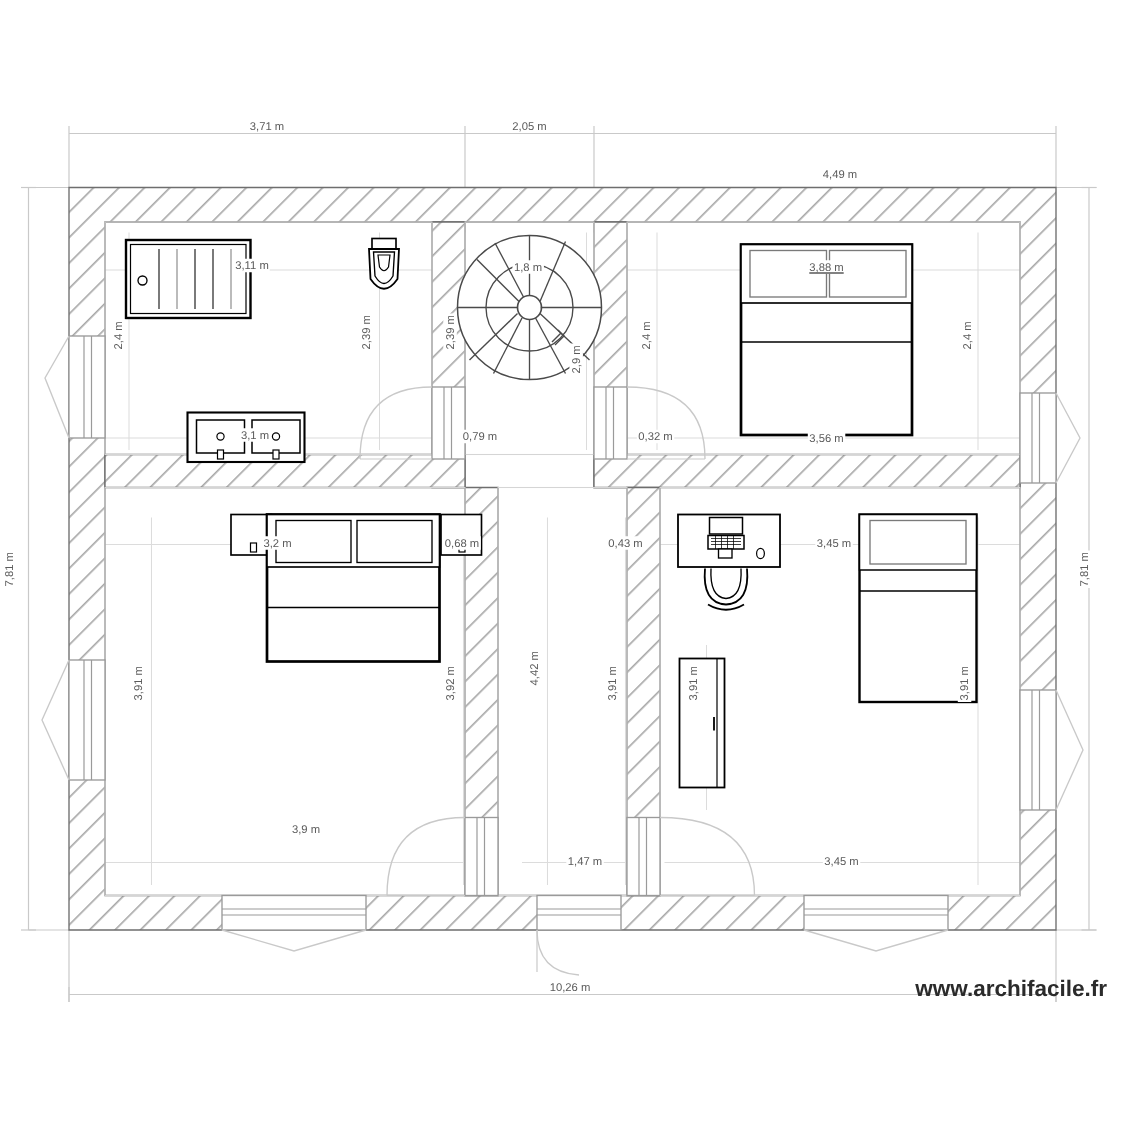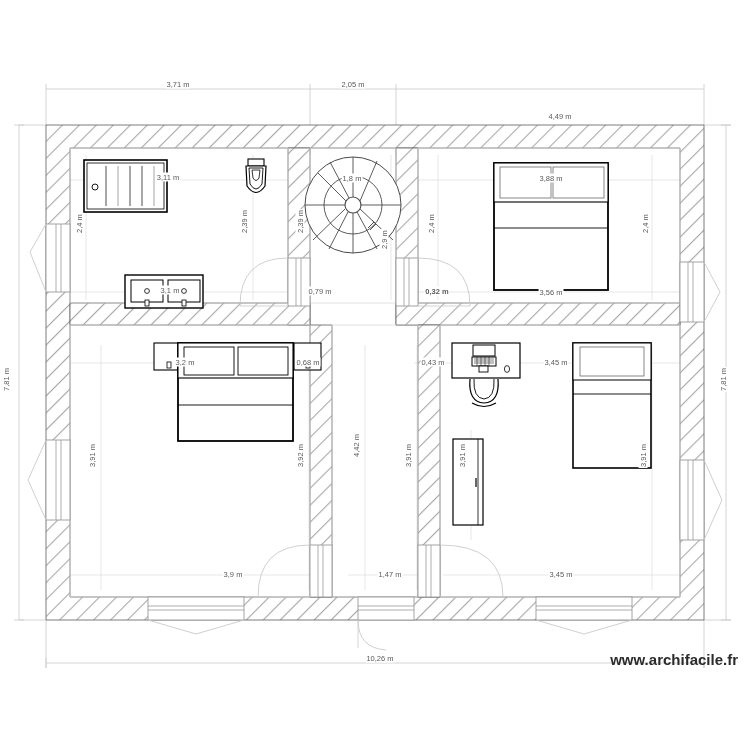--- a/index.html
+++ b/index.html
@@ -351,32 +351,32 @@
     <div class="dimlabel vert" style="left: 731px; top: 392px; transform: translate(-50%, 0px) rotate(-90deg);">7,81 m</div>
     <div class="dimlabel" style="left: 168px; top: 177px; transform: translate(-50%, -50%);">3,11 m</div>
     <div class="dimlabel vert" style="left: 85px; top: 234px; transform: translate(-50%, 0px) rotate(-90deg);">2,4 m</div>
     <div class="dimlabel vert" style="left: 252px; top: 234px; transform: translate(-50%, 0px) rotate(-90deg);">2,39 m</div>
     <div class="dimlabel vert" style="left: 308px; top: 234px; transform: translate(-50%, 0px) rotate(-90deg);">2,39 m</div>
     <div class="dimlabel" style="left: 352px; top: 178px; transform: translate(-50%, -50%);">1,8 m</div>
     <div class="dimlabel vert" style="left: 390px; top: 250px; transform: translate(-50%, 0px) rotate(-90deg);">2,9 m</div>
     <div class="dimlabel" style="left: 170px; top: 290px; transform: translate(-50%, -50%);">3,1 m</div>
     <div class="dimlabel" style="left: 320px; top: 291px; transform: translate(-50%, -50%);">0,79 m</div>
     <div class="dimlabel vert" style="left: 437px; top: 234px; transform: translate(-50%, 0px) rotate(-90deg);">2,4 m</div>
-    <div class="dimlabel" style="left: 437px; top: 291px; transform: translate(-50%, -50%); font-weight: bold;">0,32 m</div>
-    <div class="dimlabel" style="left: 551px; top: 178px; transform: translate(-50%, -50%);">3,88 m</div>
+    <div class="dimlabel" style="left: 437px; top: 291px; transform: translate(-50%, -50%);">0,32 m</div>
+    <div class="dimlabel" style="left: 551px; top: 178px; transform: translate(-50%, -50%); text-decoration: underline;">3,88 m</div>
     <div class="dimlabel" style="left: 551px; top: 292px; transform: translate(-50%, -50%); text-align: right;">3,56 m</div>
     <div class="dimlabel vert" style="left: 651px; top: 234px; transform: translate(-50%, 0px) rotate(-90deg);">2,4 m</div>
     <div class="dimlabel" style="left: 185px; top: 362px; transform: translate(-50%, -50%);">3,2 m</div>
     <div class="dimlabel" style="left: 308px; top: 362px; transform: translate(-50%, -50%);">0,68 m</div>
     <div class="dimlabel vert" style="left: 100px; top: 468px; transform: translate(-50%, 0px) rotate(-90deg);">3,91 m</div>
     <div class="dimlabel vert" style="left: 308px; top: 468px; transform: translate(-50%, 0px) rotate(-90deg);">3,92 m</div>
-    <div class="dimlabel" style="left: 204px; top: 574px; transform: translate(-50%, -50%); margin-left: 29px;">3,9 m</div>
+    <div class="dimlabel" style="left: 204px; top: 553px; transform: translate(-50%, -50%);">3,9 m</div>
     <div class="dimlabel vert" style="left: 364px; top: 458px; transform: translate(-50%, 0px) rotate(-90deg);">4,42 m</div>
     <div class="dimlabel" style="left: 390px; top: 574px; transform: translate(-50%, -50%);">1,47 m</div>
-    <div class="dimlabel" style="left: 433px; top: 362px; transform: translate(-50%, -50%);">0,43 m</div>
+    <div class="dimlabel" style="left: 417px; top: 362px; transform: translate(-50%, -50%);">0,43 m</div>
     <div class="dimlabel vert" style="left: 416px; top: 468px; transform: translate(-50%, 0px) rotate(-90deg);">3,91 m</div>
     <div class="dimlabel vert" style="left: 470px; top: 468px; transform: translate(-50%, 0px) rotate(-90deg);">3,91 m</div>
     <div class="dimlabel" style="left: 556px; top: 362px; transform: translate(-50%, -50%);">3,45 m</div>
     <div class="dimlabel vert" style="left: 651px; top: 468px; transform: translate(-50%, 0px) rotate(-90deg);">3,91 m</div>
     <div class="dimlabel" style="left: 561px; top: 574px; transform: translate(-50%, -50%);">3,45 m</div>
   </div>
 
 <div class="watermark">www.archifacile.fr</div>
 
 </body></html>

